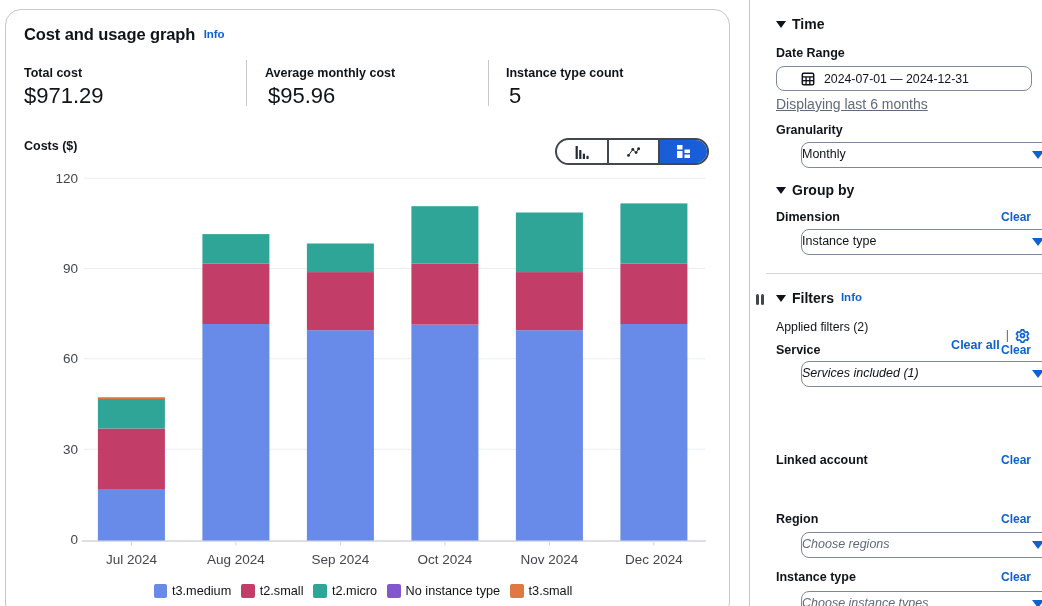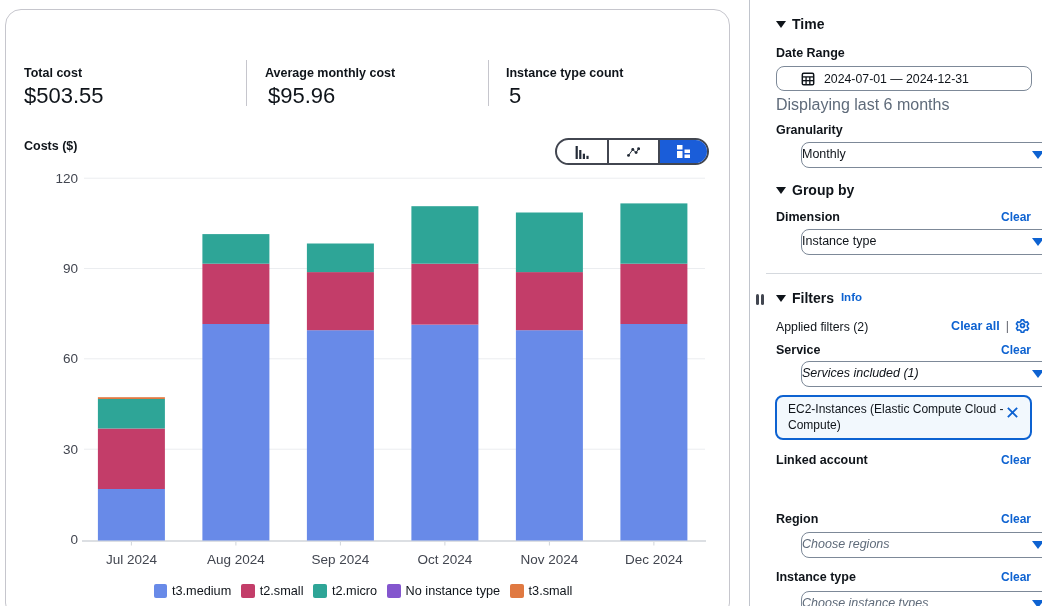--- a/index.html
+++ b/index.html
@@ -27,23 +27,24 @@
   .h2 { font-size:14px; font-weight:bold; color:#0f141a; }
   .clear { position:absolute; right:11px; font-size:12px; font-weight:bold; color:#0d62d1; }
   .ph { color:#5f6b7a; font-style:italic; }
 </style>
 </head>
 <body>
 <div id="page">
 
   <div class="abs" style="left:5px; top:9px; width:724.5px; height:610px; border:1px solid #c6c6cd; border-radius:16px; background:#fff;"></div>
 
+  <div class="abs" style="left:24px; top:25px; font-size:16.5px; font-weight:bold; letter-spacing:-0.1px;">Cost and usage graph <span style="font-size:11.5px; color:#0d62d1; vertical-align:2px; margin-left:4px;">Info</span></div>
 
   <div class="abs lbl" style="left:24px; top:66px;">Total cost</div>
-  <div class="abs" style="left:24px; top:83px; font-size:22px;">$503.55</div>
+  <div class="abs" style="left:24px; top:83px; font-size:22px;">$971.29</div>
   <div class="abs" style="left:245.5px; top:60px; width:1px; height:46px; background:#c6c6cd;"></div>
   <div class="abs lbl" style="left:265px; top:66px;">Average monthly cost</div>
   <div class="abs" style="left:268px; top:83px; font-size:22px;">$95.96</div>
   <div class="abs" style="left:488px; top:60px; width:1px; height:46px; background:#c6c6cd;"></div>
   <div class="abs lbl" style="left:506px; top:66px;">Instance type count</div>
   <div class="abs" style="left:509px; top:83px; font-size:22px;">5</div>
 
   <div class="abs lbl" style="left:24px; top:139px;">Costs ($)</div>
 
   <div class="abs" style="left:555px; top:138px; width:154px; height:27px; border:2px solid #424650; border-radius:13.5px; overflow:hidden; display:flex;">
@@ -166,54 +167,48 @@
   <div class="abs" style="left:776px; top:66px; width:256px; height:25px; border:1.8px solid #7d8998; border-radius:8px; display:flex; align-items:center; padding-left:24px; font-size:12.3px;">
     <svg width="14" height="14" viewBox="0 0 16 16" style="margin-right:9px;">
       <rect x="1.5" y="1.5" width="13" height="13" rx="1.5" fill="none" stroke="#0f141a" stroke-width="1.7"></rect>
       <line x1="1.5" y1="5.6" x2="14.5" y2="5.6" stroke="#0f141a" stroke-width="1.5"></line>
       <line x1="5.8" y1="5.6" x2="5.8" y2="14" stroke="#0f141a" stroke-width="1.5"></line>
       <line x1="10.1" y1="5.6" x2="10.1" y2="14" stroke="#0f141a" stroke-width="1.5"></line>
       <line x1="1.5" y1="9.9" x2="14.5" y2="9.9" stroke="#0f141a" stroke-width="1.5"></line>
     </svg>
     <span>2024-07-01 — 2024-12-31</span>
   </div>
-  <div class="abs" style="left:776px; top:96px; font-size:16px; color:#5f6b7a;">Displaying last 6 months</div>
+  <div class="abs" style="left:776px; top:96px; font-size:14px; color:#5f6b7a;text-decoration:underline;">Displaying last 6 months</div>
 
   <div class="abs lbl" style="left:776px; top:123px;">Granularity</div>
   <div class="select" style="top:142px;">Monthly<span class="caret"></span></div>
 
   <div class="abs h2" style="left:776px; top:182px;"><span class="tri"></span>Group by</div>
   <div class="abs lbl" style="left:776px; top:210px;">Dimension</div>
   <div class="abs clear" style="top:210px;">Clear</div>
   <div class="select" style="top:229px;">Instance type<span class="caret"></span></div>
 
   <div class="abs" style="left:766px; top:273px; width:276px; height:1px; background:#d5d9de;"></div>
 
   <div class="abs h2" style="left:776px; top:290px;"><span class="tri"></span>Filters <span style="font-size:11.5px; color:#0d62d1; vertical-align:2px; margin-left:3px;">Info</span></div>
 
   <div class="abs" style="left:776px; top:320px; font-size:12.3px;">Applied filters (2)</div>
   <div class="abs" style="right:12px; top:318px; display:flex; align-items:center;">
-    <span class="link" style="font-size:12.5px;">Clear all</span>
+    <span class="link" style="font-size:12.5px;margin-top:20px;">Clear all</span>
     <span style="color:#656871; margin:0 6px; font-size:12.5px;">|</span>
     <svg width="15" height="15" viewBox="0 0 16 16" fill="none" stroke="#0d62d1" stroke-width="1.8">
       <path d="M6.6 1.6h2.8l.5 1.9 1.7 1 1.9-.6 1.4 2.4-1.4 1.4v2l1.4 1.4-1.4 2.4-1.9-.6-1.7 1-.5 1.9H6.6l-.5-1.9-1.7-1-1.9.6-1.4-2.4 1.4-1.4v-2L1.1 6.3l1.4-2.4 1.9.6 1.7-1z" stroke-linejoin="round" transform="scale(0.94) translate(0.5,0.5)"></path>
       <circle cx="8" cy="8" r="2.1"></circle>
     </svg>
   </div>
 
   <div class="abs lbl" style="left:776px; top:343px;">Service</div>
   <div class="abs clear" style="top:343px;">Clear</div>
   <div class="select" style="top:361px;"><span style="font-style:italic;">Services included (1)</span><span class="caret"></span></div>
 
-  <div class="abs" style="left:775px; top:394.5px; width:257px; height:45.5px; background:#f2f8fd; border:2px solid #0d62d1; border-radius:8px; padding:4.5px 26px 0 11px; font-size:12px; line-height:16px;">
-    <span style="white-space:nowrap;">EC2-Instances (Elastic Compute Cloud -</span><br>Compute)
-    <svg width="13" height="13" viewBox="0 0 14 14" style="position:absolute; right:11px; top:9px;">
-      <path d="M2 2l10 10M12 2L2 12" stroke="#0d62d1" stroke-width="2"></path>
-    </svg>
-  </div>
 
   <div class="abs lbl" style="left:776px; top:453px;">Linked account</div>
   <div class="abs clear" style="top:453px;">Clear</div>
 
   <div class="abs lbl" style="left:776px; top:512px;">Region</div>
   <div class="abs clear" style="top:512px;">Clear</div>
   <div class="select" style="top:532px;"><span class="ph">Choose regions</span><span class="caret"></span></div>
 
   <div class="abs lbl" style="left:776px; top:570px;">Instance type</div>
   <div class="abs clear" style="top:570px;">Clear</div>

